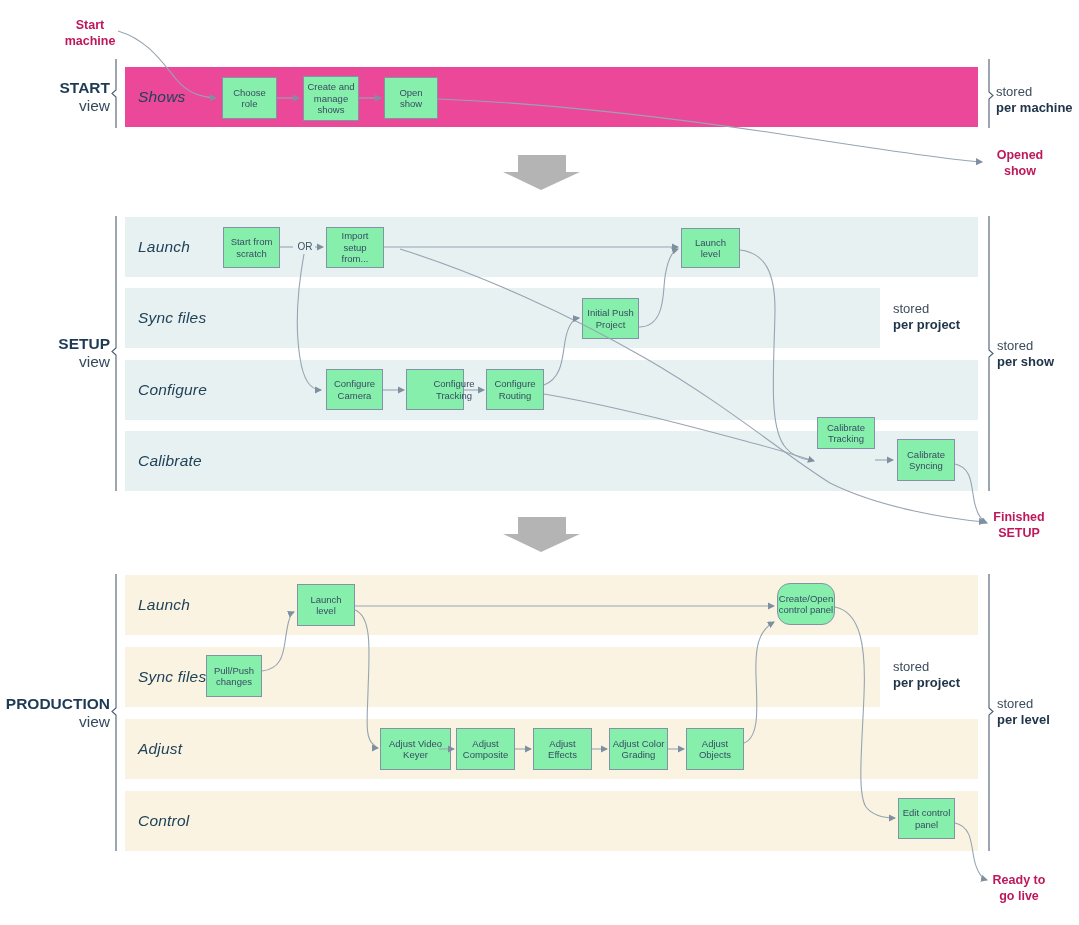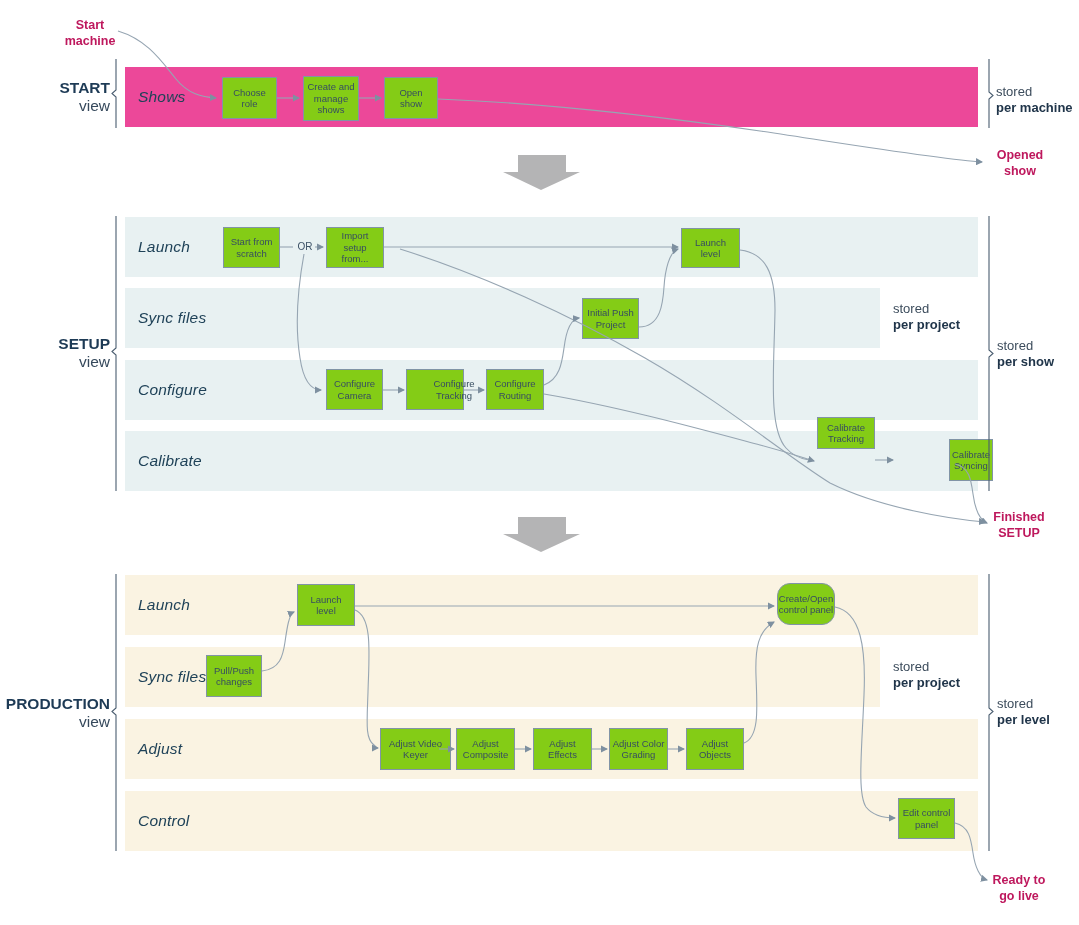--- a/index.html
+++ b/index.html
@@ -6,21 +6,21 @@
   .canvas{
     position:relative;width:1079px;height:925px;background:#ffffff;overflow:hidden;
     font-family:"Liberation Sans",sans-serif;
   }
   .lane{position:absolute;left:125px;height:60px;display:flex;align-items:center;
     padding-left:13px;box-sizing:border-box;z-index:1;}
   .lane-gray{background:#ec4899;}
   .lane-teal{background:#e8f1f2;}
   .lane-cream{background:#faf3e2;}
   .lane-label{font-style:italic;font-size:15.5px;color:#1f4258;letter-spacing:.2px;}
-  .nbox{position:absolute;background:#84cc16;border:1.5px solid#8194a6;color:#374d61;
+  .nbox{position:absolute;background:#86efac;border:1.5px solid#8194a6;color:#374d61;
     font-size:9.5px;line-height:11.5px;display:flex;align-items:center;justify-content:center;
     text-align:center;padding:2px;box-sizing:border-box;z-index:3;}
   .svg-layer{position:absolute;left:0;top:0;z-index:4;pointer-events:none;}
   .section-label{position:absolute;text-align:right;z-index:3;line-height:18px;}
   .section-label .big{font-weight:bold;font-size:15.5px;color:#1d3a55;}
   .section-label .small{font-size:15.5px;color:#36495c;}
   .edge-label{position:absolute;text-align:center;font-weight:bold;font-size:12.5px;
     line-height:16px;color:#be185d;z-index:3;}
   .stored{position:absolute;z-index:3;font-size:13px;line-height:16px;}
   .stored .pfx{color:#3c4c5c;font-weight:normal;}
@@ -107,21 +107,21 @@
 
   <div class="nbox" style="left:223px;top:227px;width:57px;height:41px;">Start from scratch</div>
   <div class="or-label" style="left:294px;top:241px;width:22px;">OR</div>
   <div class="nbox" style="left:326px;top:227px;width:58px;height:41px;">Import setup from...</div>
   <div class="nbox" style="left:681px;top:228px;width:59px;height:40px;">Launch level</div>
   <div class="nbox" style="left:582px;top:298px;width:57px;height:41px;">Initial Push Project</div>
   <div class="nbox" style="left:326px;top:369px;width:57px;height:41px;">Configure Camera</div>
   <div class="nbox" style="left:406px;top:369px;width:58px;height:41px;padding-left:40px;">Configure Tracking</div>
   <div class="nbox" style="left:486px;top:369px;width:58px;height:41px;">Configure Routing</div>
   <div class="nbox" style="left:817px;top:417px;width:58px;height:32px;">Calibrate Tracking</div>
-  <div class="nbox" style="left:949px;top:439px;width:44px;height:42px;">Calibrate Syncing</div>
+  <div class="nbox" style="left:897px;top:439px;width:58px;height:42px;">Calibrate Syncing</div>
 
   <div class="nbox" style="left:297px;top:584px;width:58px;height:42px;">Launch level</div>
   <div class="nbox" style="left:777px;top:583px;width:58px;height:42px;border-radius:13px;">Create/Open control panel</div>
   <div class="nbox" style="left:206px;top:655px;width:56px;height:42px;">Pull/Push changes</div>
   <div class="nbox" style="left:380px;top:728px;width:71px;height:42px;">Adjust Video Keyer</div>
   <div class="nbox" style="left:456px;top:728px;width:59px;height:42px;">Adjust Composite</div>
   <div class="nbox" style="left:533px;top:728px;width:59px;height:42px;">Adjust Effects</div>
   <div class="nbox" style="left:609px;top:728px;width:59px;height:42px;">Adjust Color Grading</div>
   <div class="nbox" style="left:686px;top:728px;width:58px;height:42px;">Adjust Objects</div>
   <div class="nbox" style="left:898px;top:798px;width:57px;height:41px;">Edit control panel</div>

